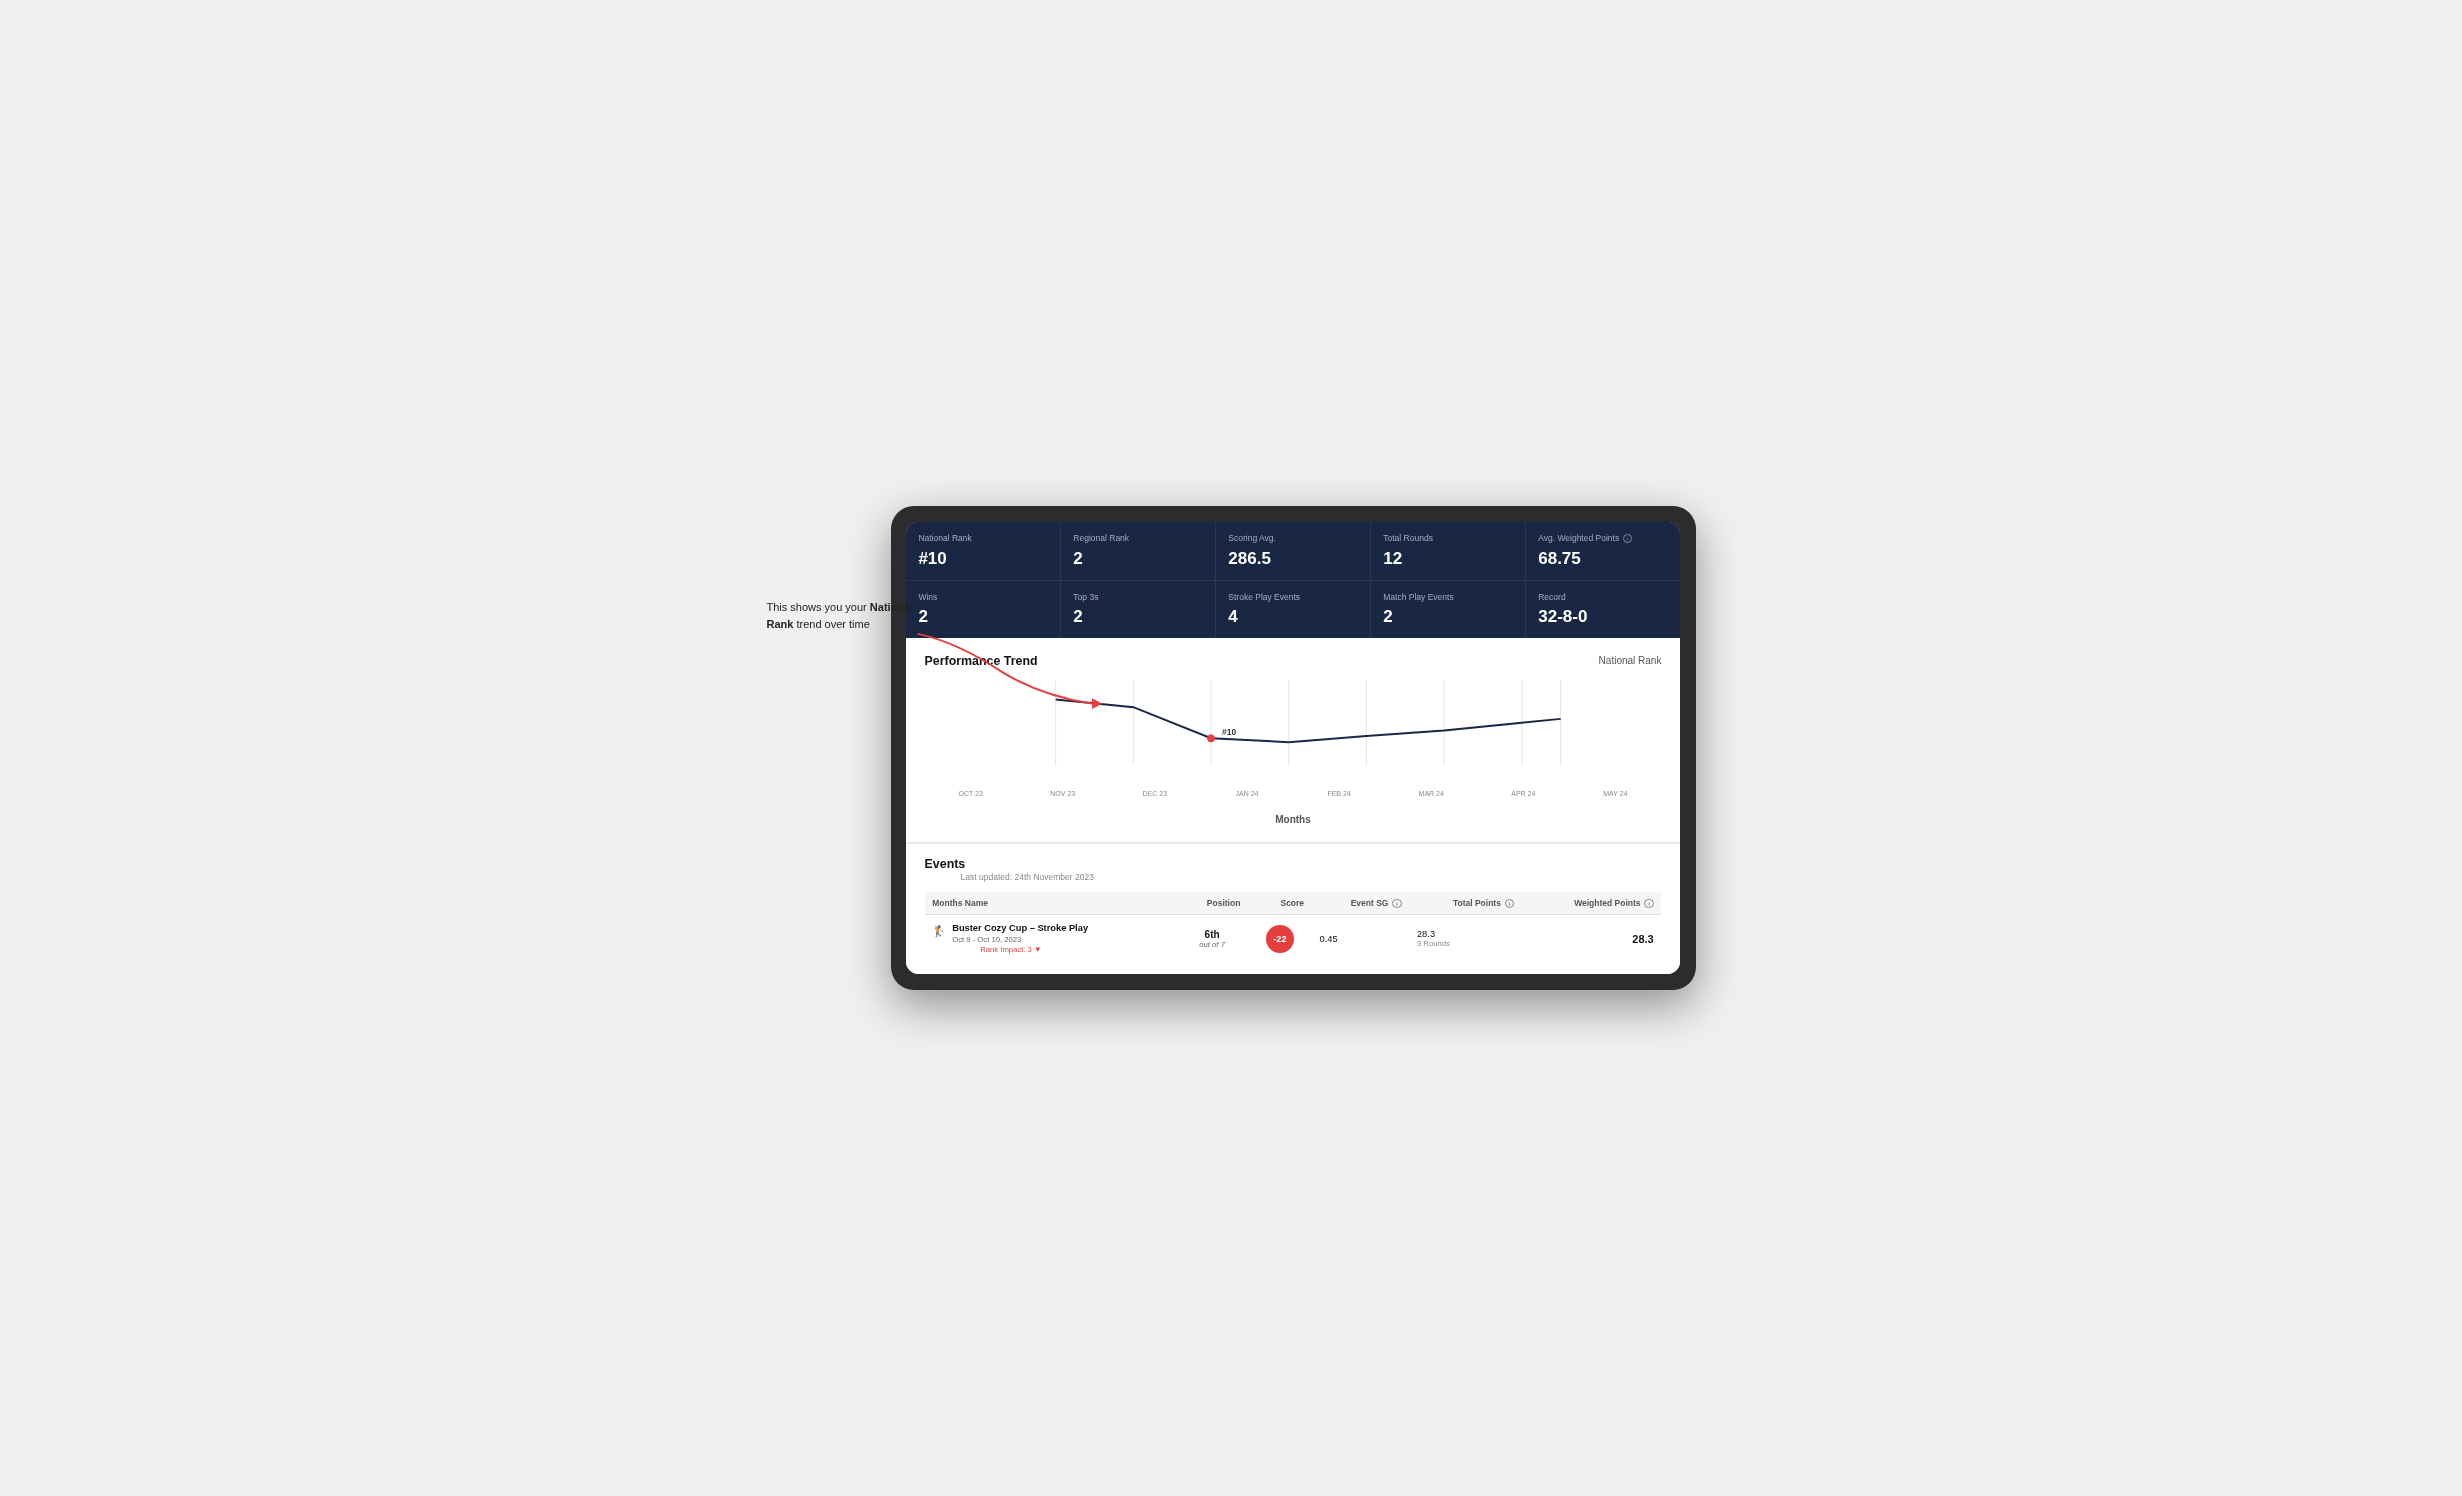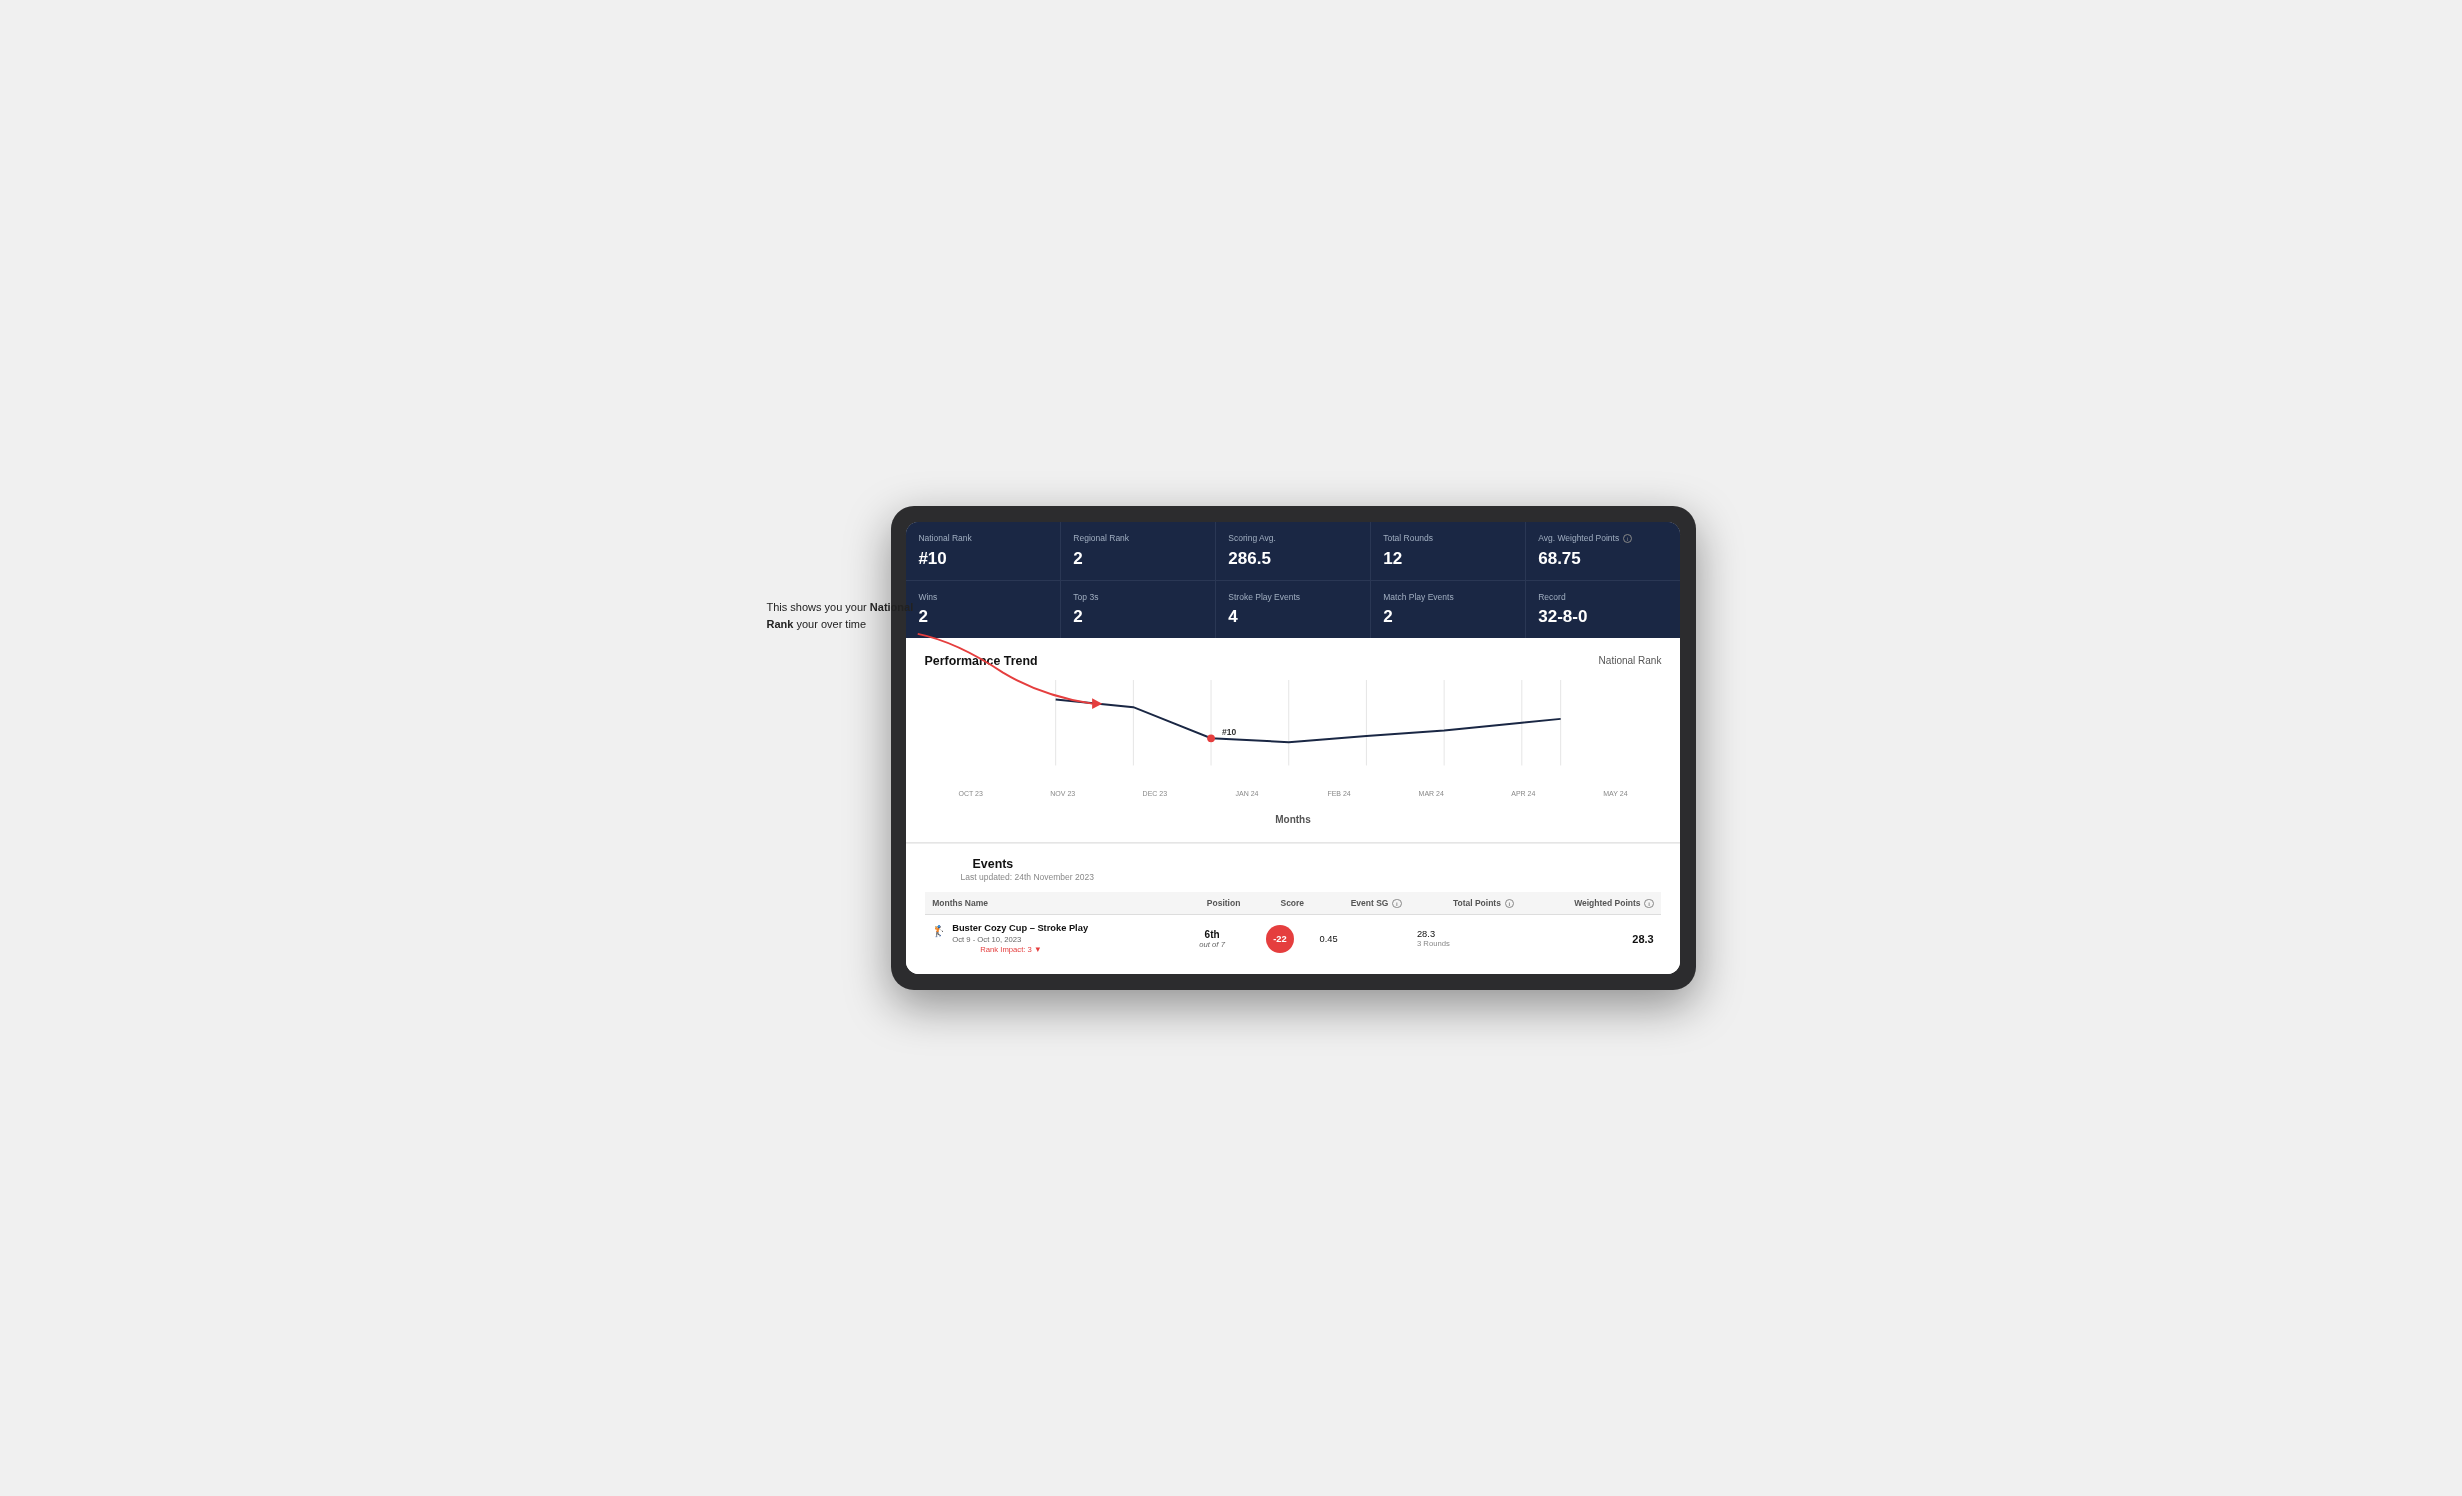--- a/index.html
+++ b/index.html
@@ -164,21 +164,20 @@
       padding: 12.4px 18.6px;
       background: #fff;
       border-top: 0.8px solid #eee;
     }
 
     .events-title {
       font-size: 12.4px;
       font-weight: 700;
       color: #111;
       margin-bottom: 1.5px;
-      margin-left: 48px;
     }
 
     .events-updated {
       font-size: 8.5px;
       color: #888;
       margin-bottom: 9.3px;
       padding-left: 36px;
     }
 
     
@@ -312,21 +311,21 @@
       margin: 0;
     }
   </style>
 </head>
 <body>
 
 <div class="page-wrapper">
 
   <div class="annotation">
     <span class="annotation-text">
-      This shows you your <strong>National Rank</strong><span> your over time</span>
+      This shows you your <strong>National Rank</strong><span> trend over time</span>
     </span>
   </div>
 
   <svg class="arrow-line" viewBox="0 0 280 130" fill="none" xmlns="http://www.w3.org/2000/svg" style="position:absolute;left:143px;top:120px;width:217px;height:101px;z-index:10;overflow:visible;">
     <path d="M 10 10 Q 60 20 120 60 Q 170 90 235 100" stroke="#e53e3e" stroke-width="2.5" fill="none"></path>
     <polygon points="235,93 248,100 235,107" fill="#e53e3e"></polygon>
   </svg>
 
   <div class="tablet-frame">
     <div class="tablet-screen">

